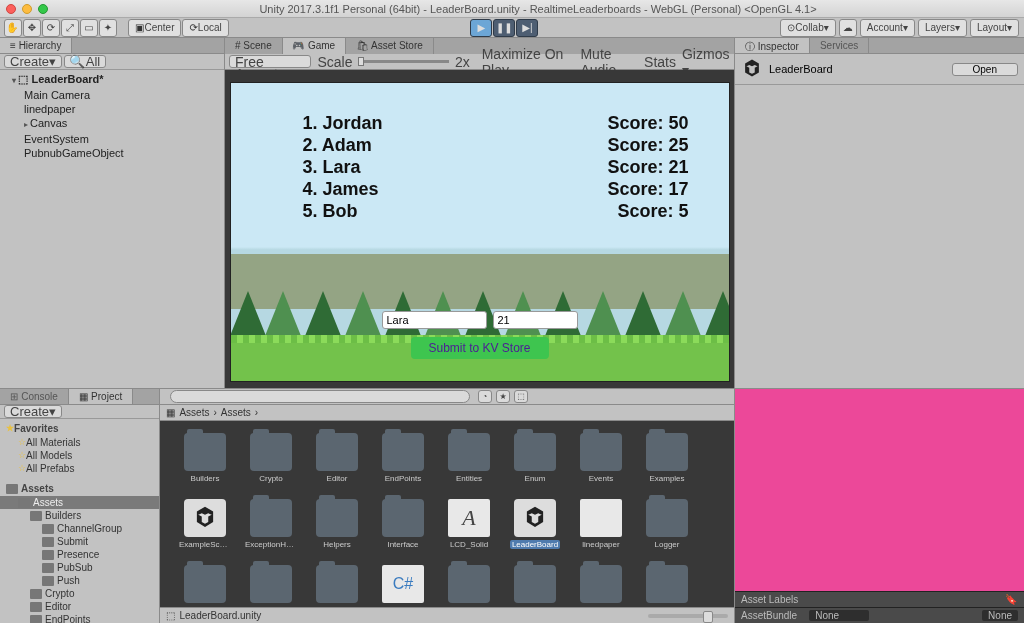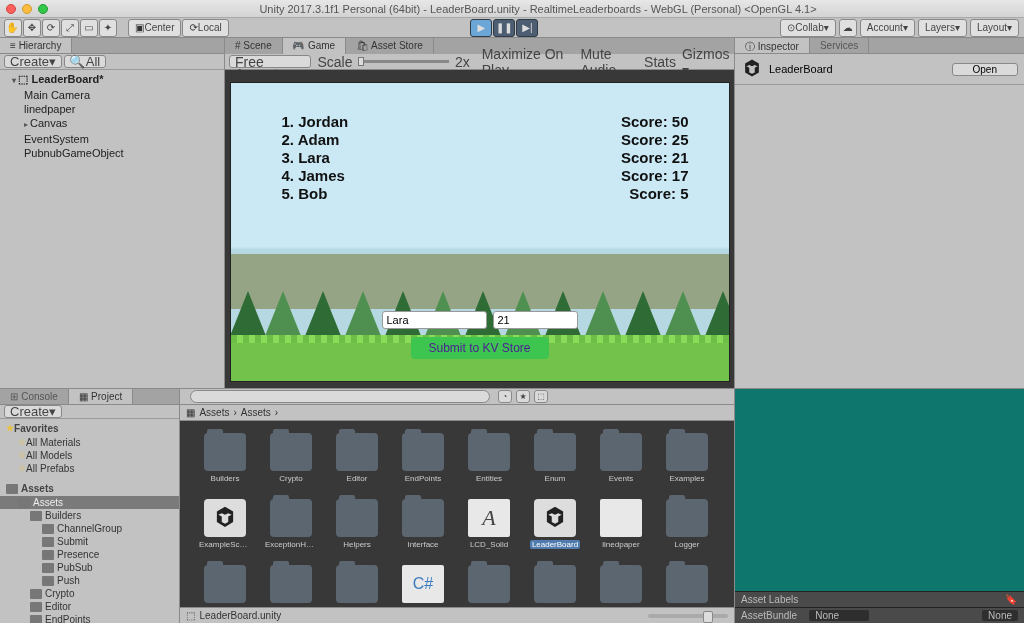--- a/index.html
+++ b/index.html
@@ -50,37 +50,37 @@
 .game-canvas { width:500px; height:300px; background: linear-gradient(#CBE8F5 0%, #CBE8F5 55%, #B6D8E2 56%, #B6D8E2 60%); position:relative; overflow:hidden; border:1px solid #222; margin-top:6px;}
 
 .mountains { position:absolute; bottom:72px; left:0; right:0; height:55px; background:#94A484; }
 .mountains::before,.mountains::after{content:"";position:absolute;bottom:0;border-left:50px solid transparent;border-right:50px solid transparent;}
 .trees { position:absolute; bottom:35px; left:0; right:0; height:60px; }
 .tree-shape { position:absolute; bottom:0; width:0;height:0; border-left:22px solid transparent; border-right:22px solid transparent; border-bottom:55px solid #2F6B35;}
 .tree-shape.l{ border-bottom-color:#4F9050;}
 .grass { position:absolute; bottom:0; left:0; right:0; height:42px; background:#73C24B; border-top:4px solid #8BDB5A;}
 .grass::before{content:"";position:absolute;top:-8px;left:0;right:0;height:8px;background:repeating-linear-gradient(90deg,#6CBE46 0 6px,#8BDB5A 6px 12px);}
 
-.lb { position:absolute; top:30px; left:51px; right:40px; font-family: "Courier New", monospace; font-weight:bold; color:#111; font-size:15px; }
+.lb { position:absolute; top:30px; left:72px; right:40px; font-family: "Courier New", monospace; font-weight:bold; color:#111; font-size:18px; }
 .lb-row { display:flex; justify-content:space-between; margin-bottom:1px;}
 .lb-row .rank { white-space:pre; }
 
 .inputs { position:absolute; bottom:52px; left:50%; transform:translateX(-50%); display:flex; gap:6px;}
 .inputs input { width:105px; height:18px; font-size:11px; padding:0 4px; border:1px solid #999; border-radius:3px; background:#FFF;}
 .inputs input.small { width:85px;}
 .submit { position:absolute; bottom:22px; left:50%; transform:translateX(-50%); background:#3EC54F; border:none; border-radius:4px; padding:4px 18px; font-size:12px; color:#4c1d95; cursor:pointer;}
 
 .col-inspector { width: 290px; background:#C2C2C2; border-left:1px solid #8A8A8A; display:flex;flex-direction:column;}
 .insp-body { padding:4px 6px; display:flex; align-items:center; gap:6px; border-bottom:1px solid #999;}
 .unity-logo { width:22px;height:22px; display:inline-flex;align-items:center;justify-content:center;}
 .insp-open { margin-left:auto; border:1px solid #888; border-radius:3px; padding:0 20px; font-size:10px; background:#DADADA;}
 
 
 .bottom { height:235px; display:flex; border-top:1px solid #8A8A8A;}
-.proj-left { width:180px; background:#C2C2C2; border-right:1px solid #8A8A8A; display:flex;flex-direction:column;}
+.proj-left { width:160px; background:#C2C2C2; border-right:1px solid #8A8A8A; display:flex;flex-direction:column;}
 .proj-tree { font-size:10px; color:#333; padding:2px 0;}
 .proj-tree .pn { padding:0 4px 0 8px; line-height:13px; display:flex;align-items:center;}
 .proj-tree .pn.sel { background:#7A7A7A; color:#EEE;}
 .proj-tree .pn .fi { width:12px;height:10px;margin-right:3px;display:inline-block;}
 .folder-ico { background:#777; border-radius:1px;}
 .star-ico { color:#E8C142; font-size:9px;}
 .pn.d1{padding-left:18px;} .pn.d2{padding-left:30px;} .pn.d3{padding-left:42px;}
 .proj-tree .hr { padding:1px 6px; font-weight:bold; color:#444;}
 
 .proj-right { flex:1; background:#383838; display:flex;flex-direction:column;}
@@ -90,21 +90,21 @@
 .asset .thumb { width:42px;height:38px; background:#5B6670; border-radius:4px; position:relative;}
 .asset .thumb.folder::before{content:"";position:absolute;top:-4px;left:3px;width:16px;height:6px;background:#5B6670;border-radius:2px 2px 0 0;}
 .asset .thumb.file { background:#E8E8E8; border-radius:2px;}
 .asset .thumb.scene { background:#DDD; display:flex;align-items:center;justify-content:center;}
 .asset.sel .name { background:#4F7BAE; color:#FFF; border-radius:2px;}
 .asset .name { margin-top:3px; text-align:center; padding:0 2px; max-width:56px; overflow:hidden; white-space:nowrap; text-overflow:ellipsis;}
 .proj-footer { height:16px; background:#C2C2C2; border-top:1px solid #8A8A8A; font-size:10px; display:flex;align-items:center; padding:0 6px; gap:4px; color:#333;}
 .proj-footer .slider{ margin-left:auto; width:80px; height:4px; background:#AAA; border-radius:2px; position:relative;}
 .proj-footer .slider::after{content:"";position:absolute;top:-3px;left:55px;width:8px;height:10px;background:#DDD;border:1px solid #888;border-radius:2px;}
 
-.insp-bottom { width:290px; background:#0f766e; border-left:1px solid #8A8A8A; display:flex;flex-direction:column; font-size:10px; color:#BBB;}
+.insp-bottom { width:290px; background:#ec4899; border-left:1px solid #8A8A8A; display:flex;flex-direction:column; font-size:10px; color:#BBB;}
 .insp-bottom .row { height:16px; background:#4A4A4A; display:flex;align-items:center; padding:0 6px; border-top:1px solid #222;}
 .insp-bottom .flex1{flex:1;}
 .insp-bottom .spacer{flex:1;}
 .insp-bottom .r2{margin-top:auto;}
 
 .unity-svg{width:26px;height:26px;}
 .unity-svg path{fill:#222;}
 .center-tabs .panel-tab { color:#333;}
 .searchbox { flex:1; max-width:300px; height:13px; border:1px solid #888; border-radius:7px; background:#DADADA; margin:0 4px;}
 .tiny-ico { width:14px;height:13px; border:1px solid #888; border-radius:3px; background:#DADADA; display:inline-flex;align-items:center;justify-content:center;font-size:8px;color:#444;}

